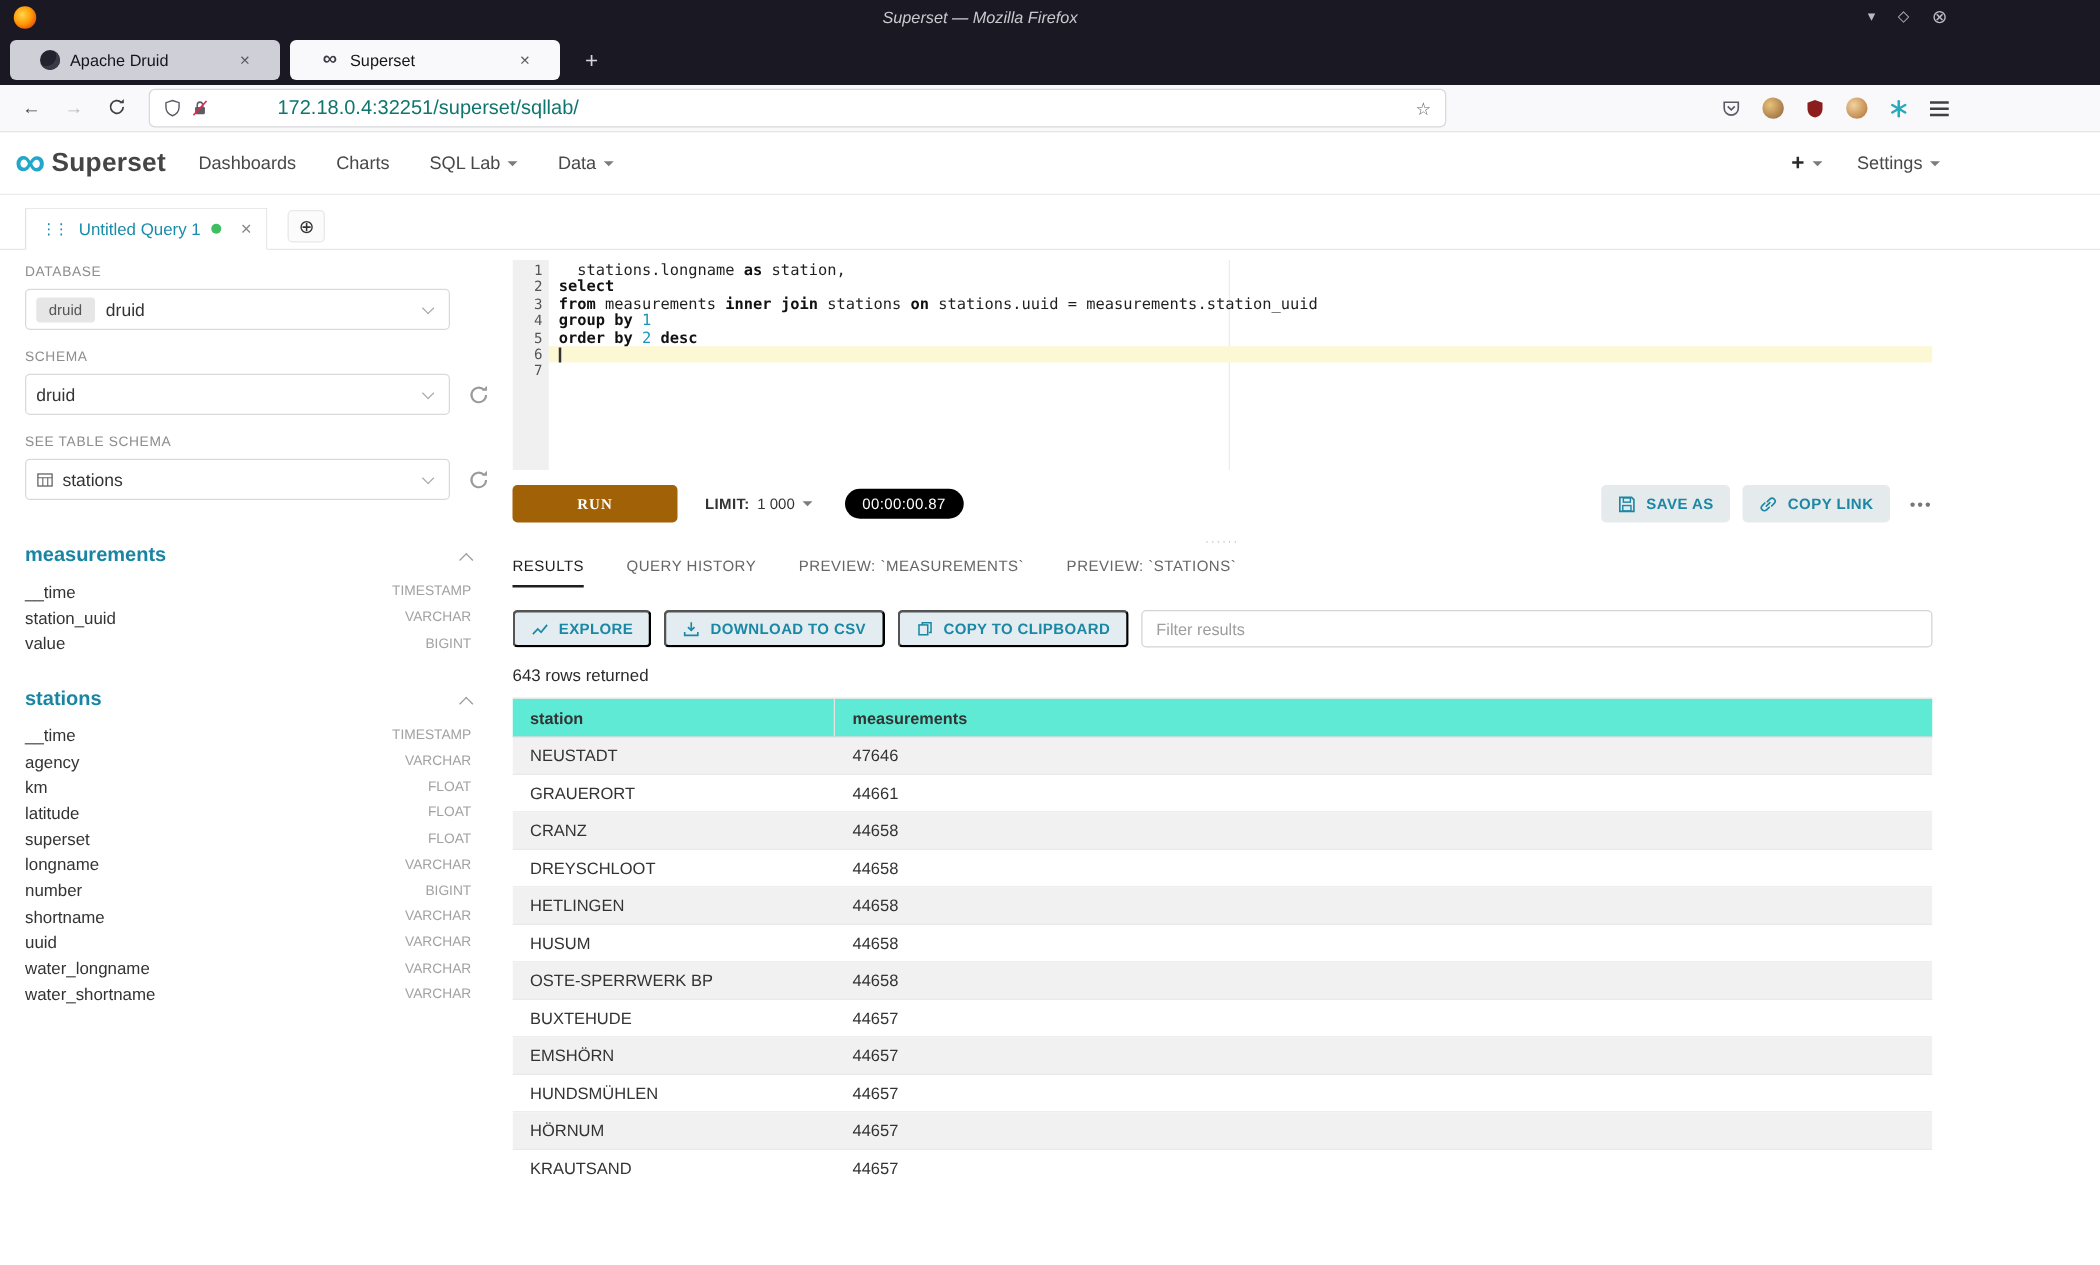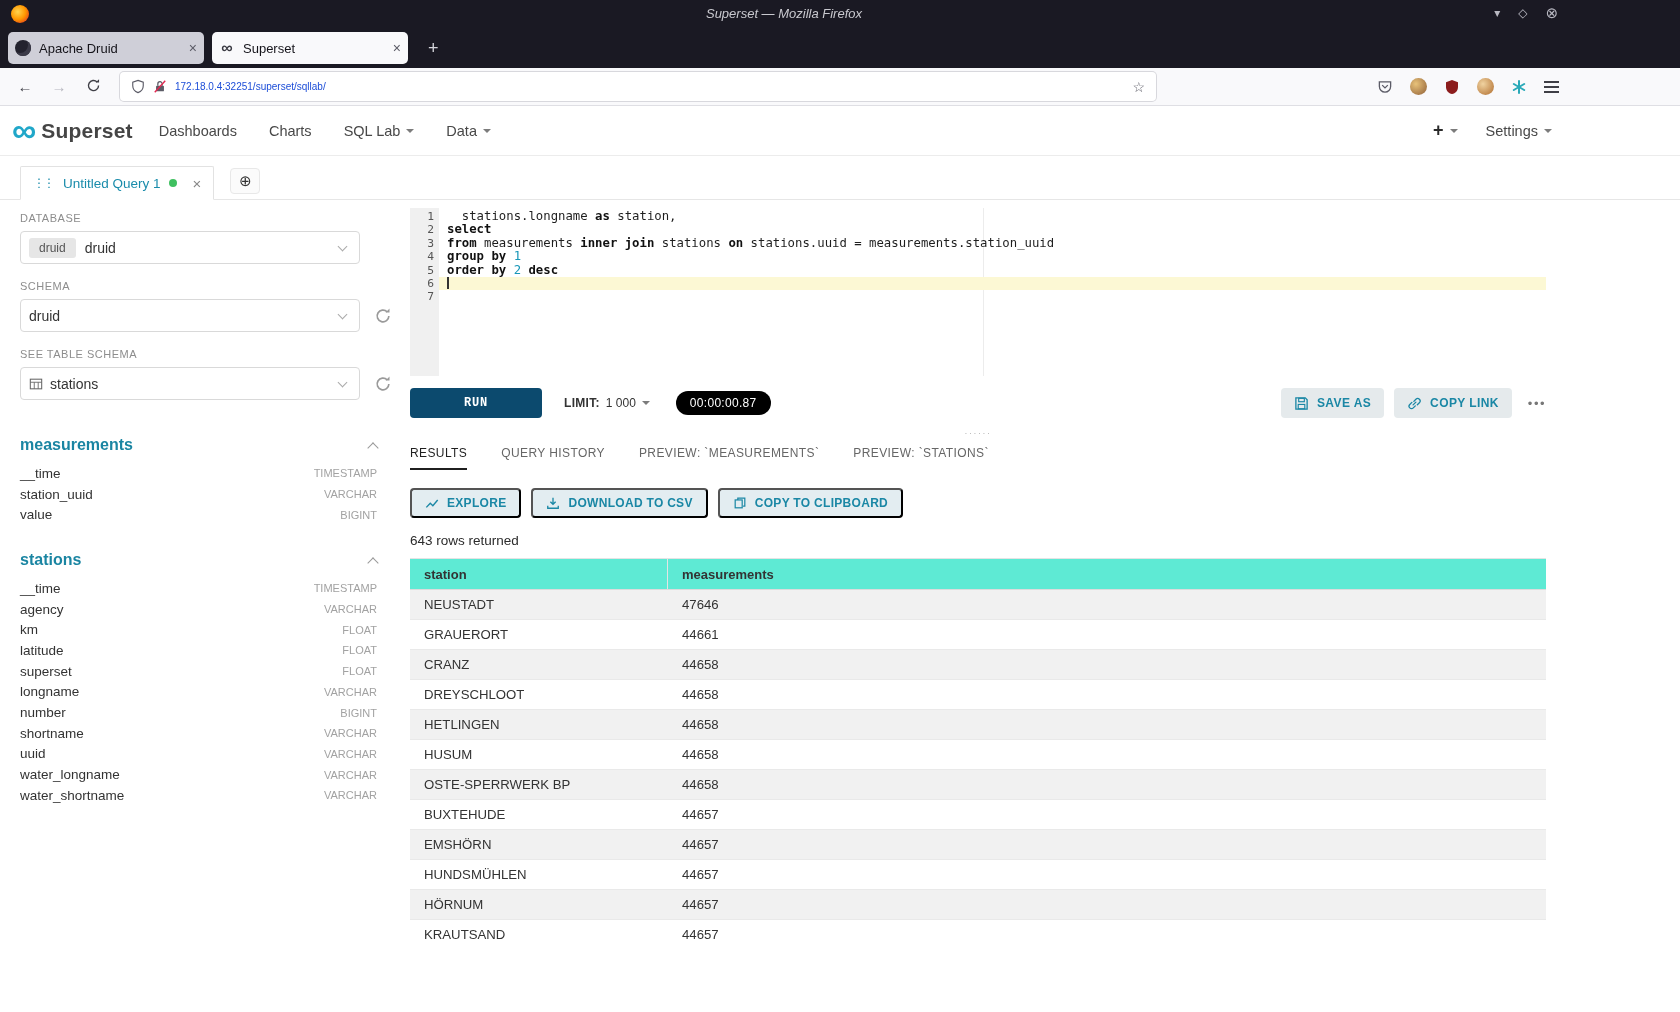--- a/index.html
+++ b/index.html
@@ -14,39 +14,39 @@
   .win-title { position:absolute; left:784px; top:6px; transform:translateX(-50%);
                font-size:13px; color:#c9c9cf; white-space:nowrap;font-style:italic; }
   .win-controls { position:absolute; right:122px; top:4px; display:flex; align-items:center; gap:18px;
                   color:#b9b9c2; font-size:12px; }
   .win-controls span { cursor:default; }
   .win-close { font-size:15px; }
 
   
   .tabbar { height:40px; background:#1a1923; display:flex; align-items:center; padding-left:8px; }
   .tabs { display:flex; gap:8px; }
-  .btab { width:196px; height:32px; border-radius:5px; display:flex; align-items:center;
-          padding:0 7px; gap:8px; font-size:13px; color:#15141a; background:#cfcfd8; }
+  .btab { width:216px; height:32px; border-radius:5px; display:flex; align-items:center;
+          padding:0 24px; gap:8px; font-size:13px; color:#15141a; background:#cfcfd8; }
   .btab.active { background:#f9f9fb; }
   .favicon { flex:none; width:16px; height:16px; display:flex; align-items:center; justify-content:center; }
   .favicon.druid { border-radius:50%; background:#23222e; box-shadow:inset -3px -3px 0 #3a3947; }
   .favicon.superset { font-size:16px; color:#3b3b43; font-weight:bold; line-height:14px; }
   .btab-label { flex:1; overflow:hidden; white-space:nowrap; }
   .btab-close { color:#5b5b66; font-size:14px; }
   .newtab-btn { margin-left:12px; color:#d5d5dc; font-size:18px; padding:0 8px; }
 
   
   .urlrow { height:38px; background:#f9f9fb; border-bottom:1px solid #dfdfe4;
             display:flex; align-items:center; padding-left:12px; }
   .navbtn { width:26px; text-align:center; font-size:15px; color:#3f3f46; margin-right:8px; line-height:1; }
   .navbtn.disabled { color:#b7b7bf; }
   .urlfield { width:1036px; height:29px; margin-left:6px; background:#fff; border-radius:4px;
               display:flex; align-items:center; padding:0 11px; gap:8px; box-shadow:0 0 0 1px #d8d8dd; }
-  .url-input { flex:1; border:none; outline:none; background:transparent; font-size:10px; color:#1d4ed8;
-               font-family:"Liberation Sans",sans-serif; }
+  .url-input { flex:1; border:none; outline:none; background:transparent; font-size:16px; color:#0f766e;
+               font-family:"Liberation Sans",sans-serif;margin-left:47px; }
   .star { color:#5b5b66; font-size:14px; }
   .ext-icons { display:flex; align-items:center; gap:17px; margin-left:auto; margin-right:120px; }
   .avatar { width:17px; height:17px; border-radius:50%; }
   .avatar1 { background:radial-gradient(circle at 35% 35%, #e8c27a, #8f5f36); }
   .avatar2 { background:radial-gradient(circle at 35% 35%, #f0d3a1, #b06c2c); }
   .hamburger-wrap { width:16px; height:12px; position:relative; }
   .hamburger { position:absolute; top:0; left:0; width:15px; height:2px; background:#3f3f46;
                box-shadow:0 5px 0 #3f3f46, 0 10px 0 #3f3f46; }
 
   
@@ -110,22 +110,22 @@
   .gut-num { height:13.4px; font-size:11.3px; }
   .code { position:absolute; left:29px; right:0; top:2px; }
   .code-line { height:13.4px; white-space:pre; padding-left:8px; }
   .kw { font-weight:bold; color:#111; }
   .fn, .num { color:#1797b8; }
   .active-line { background:#fcf8d4; }
   .cursor { display:inline-block; width:2px; height:12px; background:#333; vertical-align:middle; }
   .print-margin { position:absolute; left:573px; top:0; bottom:0; width:1px; background:#ececec; }
 
   .ed-toolbar { height:46px; display:flex; align-items:center; margin-top:4px; }
-  .run-btn { width:132px; height:30px; background:#0c4a6e; color:#fff; border:none; border-radius:4px;
-             font-size:12px; font-weight:bold; letter-spacing:.8px; font-family:Liberation Mono, monospace; }
+  .run-btn { width:132px; height:30px; background:#a16207; color:#fff; border:none; border-radius:4px;
+             font-size:12px; font-weight:bold; letter-spacing:.8px; font-family:Liberation Serif, serif; }
   .limit { display:flex; align-items:center; margin-left:22px; font-size:12px; color:#333; gap:6px; }
   .limit-label { font-weight:bold; letter-spacing:.3px; }
   .timer { margin-left:26px; background:#000000; color:#fff; font-size:12px; padding:5px 14px;
            border-radius:14px; letter-spacing:.3px; }
   .ed-right { margin-left:auto; display:flex; align-items:center; gap:10px; }
   .sec-btn { height:30px; display:flex; align-items:center; gap:8px; padding:0 13px; background:#e5eaec;
              border:none; border-radius:4px; color:#1a87a5; font-size:12px; font-weight:bold;
              letter-spacing:.4px; font-family:"Liberation Sans",sans-serif; }
   .more { color:#777; font-size:13px; letter-spacing:1.5px; margin-left:6px; }
 
@@ -492,20 +492,21 @@
               <button class="act-btn">
                 <span class="ic">
                   <svg width="14" height="14" viewBox="0 0 16 16">
                     <rect x="2.5" y="4.5" width="8" height="9" fill="none" stroke="currentColor" stroke-width="1.4"></rect>
                     <path d="M5.5 4.5v-2h8v9h-2" fill="none" stroke="currentColor" stroke-width="1.4"></path>
                   </svg>
                 </span>
                 <span>COPY TO CLIPBOARD</span>
               </button>
             </div>
+          <input class="filter-input" placeholder="Filter results" style="">
         </div>
 
         <div class="rowcount">643 rows returned</div>
 
         <div class="grid">
           <div class="grid-header">
               <div class="gh-cell c1">station</div>
               <div class="gh-cell c2">measurements</div>
             </div>
           <div class="grid-body">

